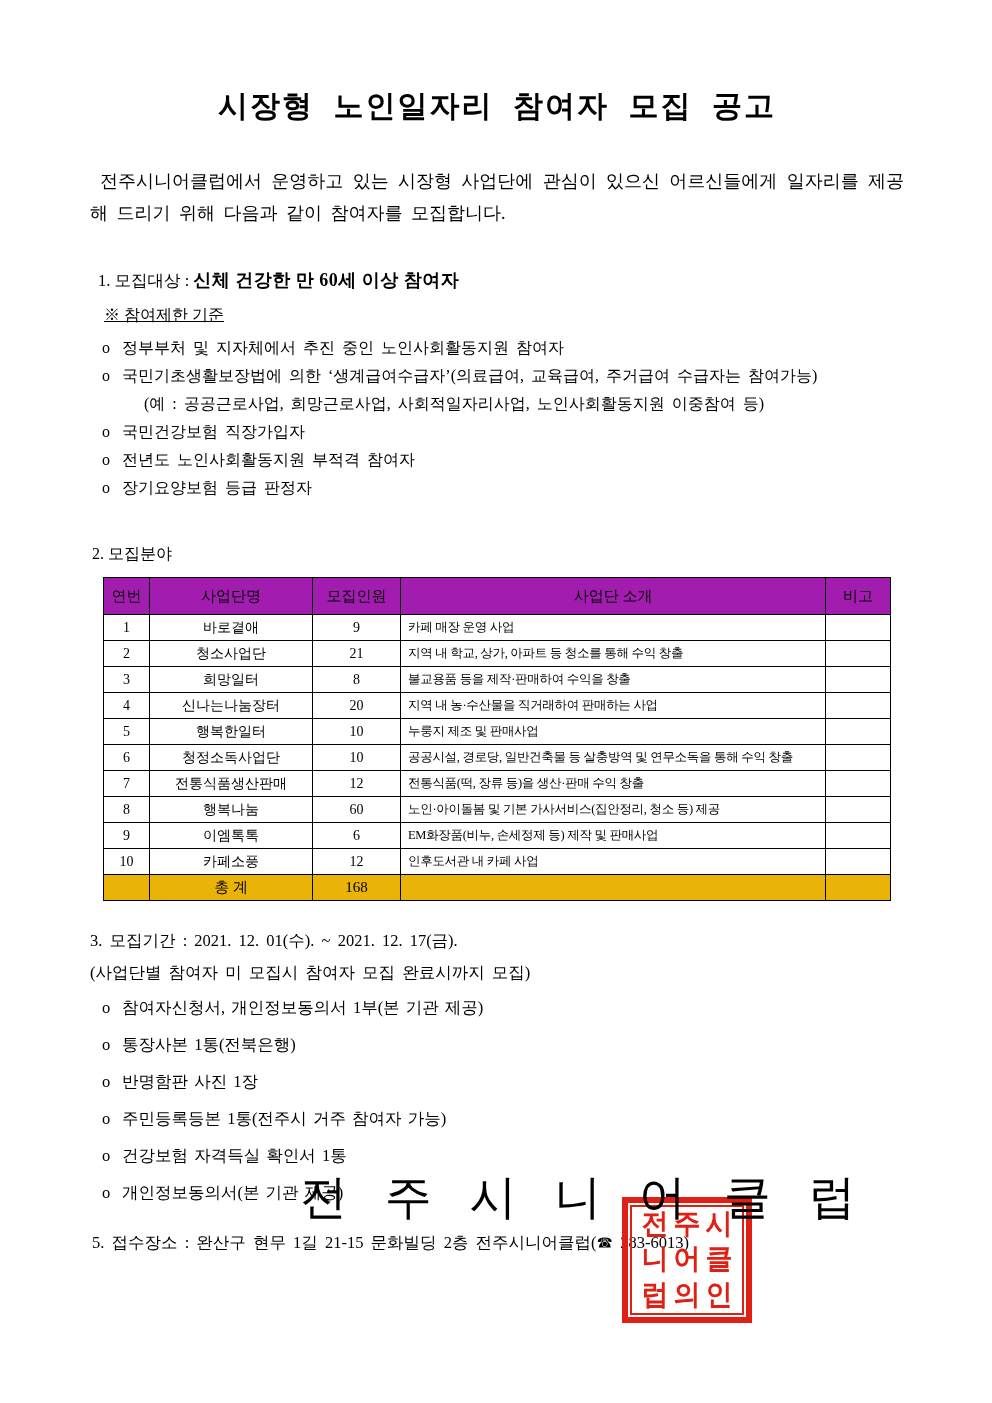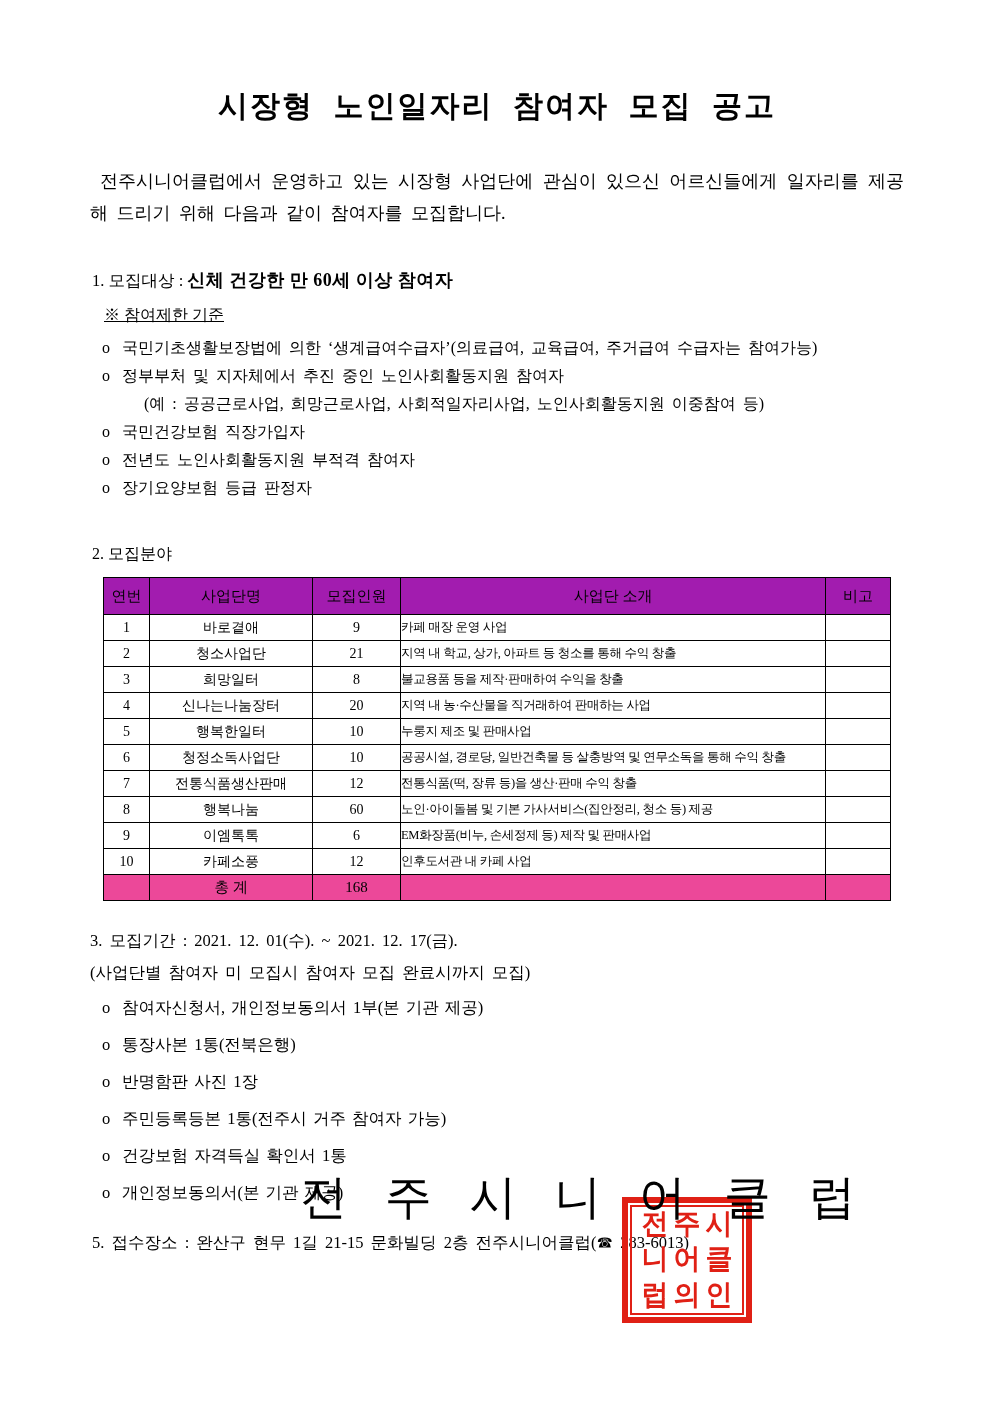--- a/index.html
+++ b/index.html
@@ -24,21 +24,21 @@
   .intro{
     font-size:18px;
     line-height:32px;
     text-align:justify;
     text-indent:10px;
     word-spacing:4px;
     margin:0 0 36px 0;
   }
   .sec-heading{
     font-size:16.5px;
-    margin:0 0 6px 2px;
+    margin:0 0 6px 8px;
     line-height:30px;
   }
   .target-bold{font-size:18px;font-weight:bold;letter-spacing:0.5px;}
   .restriction-heading{
     font-size:16px;
     margin:4px 0 6px 14px;
     text-decoration:underline;
     line-height:26px;
   }
   .blist{margin:0 0 0 12px;}
@@ -72,24 +72,24 @@
     background:#a21caf;
     height:36px;
     font-weight:normal;
     font-size:15px;
     text-align:center;
   }
   table.recruit td{height:25px;font-size:14px;text-align:center;}
   table.recruit td.c3{
     text-align:left;
     font-size:12.5px;
-    padding-left:0;
+    padding-left:7px;
     letter-spacing:-0.3px;
   }
-  table.recruit .total-row td{background:#ec4899;font-size:15px;}
+  table.recruit .total-row td{background:#eab308;font-size:15px;}
   col.w0{width:46px;} col.w1{width:163px;} col.w2{width:88px;}
   col.w3{width:425px;} col.w4{width:65px;}
   .sec3{margin-top:24px;}
   .sec3 p{font-size:16.5px;line-height:32px;margin:0;word-spacing:3px;}
   .sec4-heading{font-size:16.5px;margin:30px 0 4px 2px;}
   .doclist{margin:0 0 0 12px;}
   .doclist .li{font-size:16.5px;line-height:37px;margin:0;word-spacing:2px;}
   .doclist .li .bullet{display:inline-block;width:20px;}
   .sec5{font-size:16.5px;line-height:32px;margin:16px 0 0 2px;word-spacing:3px;}
   .org-name{
@@ -136,22 +136,22 @@
 <div class="page">
 
   <h1 class="title">시장형 노인일자리 참여자 모집 공고</h1>
 
   <p class="intro">전주시니어클럽에서 운영하고 있는 시장형 사업단에 관심이 있으신 어르신들에게 일자리를 제공해 드리기 위해 다음과 같이 참여자를 모집합니다.</p>
 
   <div>
     <p class="sec-heading"><span>1. 모집대상 : </span><span class="target-bold">신체 건강한 만 60세 이상 참여자</span></p>
     <p class="restriction-heading">※ 참여제한 기준</p>
     <div class="blist">
+      <p class="li"><span class="bullet">o</span><span>정부부처 및 지자체에서 추진 중인 노인사회활동지원 참여자</span></p>
       <p class="li"><span class="bullet">o</span><span>국민기초생활보장법에 의한 ‘생계급여수급자’(의료급여, 교육급여, 주거급여 수급자는 참여가능)</span></p>
-      <p class="li"><span class="bullet">o</span><span>정부부처 및 지자체에서 추진 중인 노인사회활동지원 참여자</span></p>
       <p class="note">(예 : 공공근로사업, 희망근로사업, 사회적일자리사업, 노인사회활동지원 이중참여 등)</p>
       <p class="li"><span class="bullet">o</span><span>국민건강보험 직장가입자</span></p>
       <p class="li"><span class="bullet">o</span><span>전년도 노인사회활동지원 부적격 참여자</span></p>
       <p class="li"><span class="bullet">o</span><span>장기요양보험 등급 판정자</span></p>
     </div>
   </div>
 
   <p class="sec2-heading">2. 모집분야</p>
 
   <table class="recruit">

